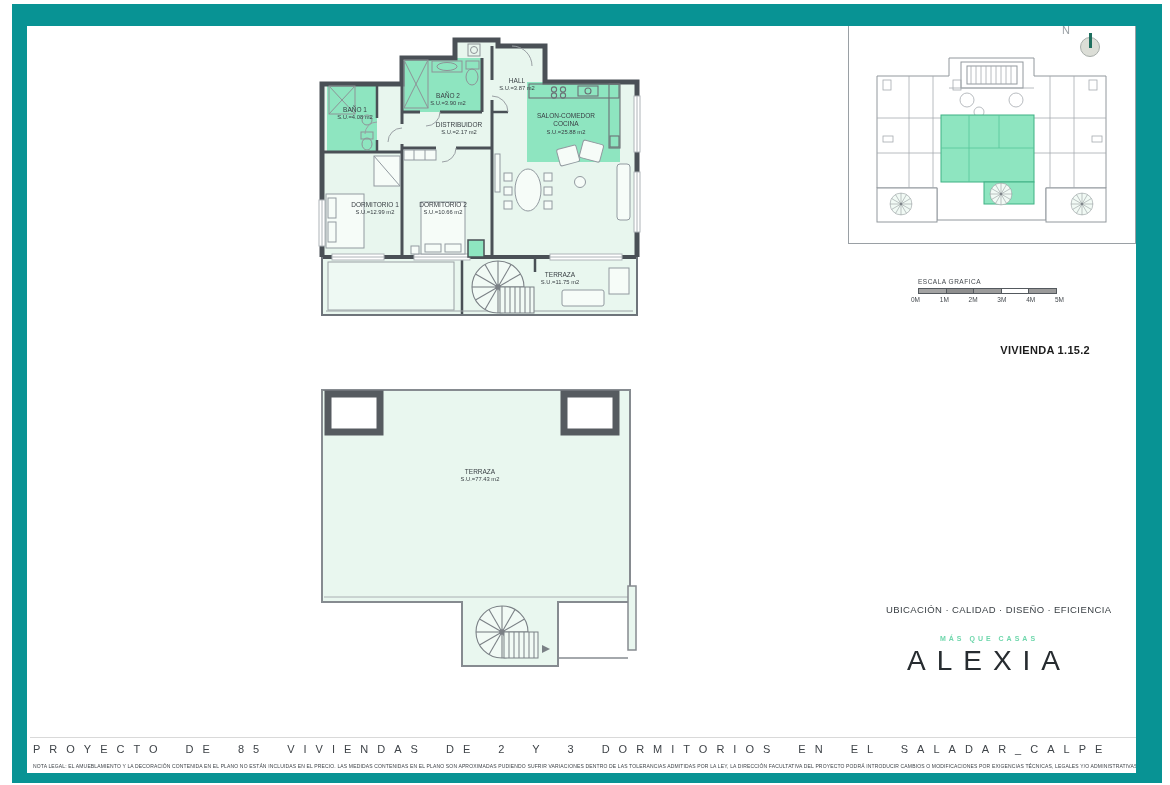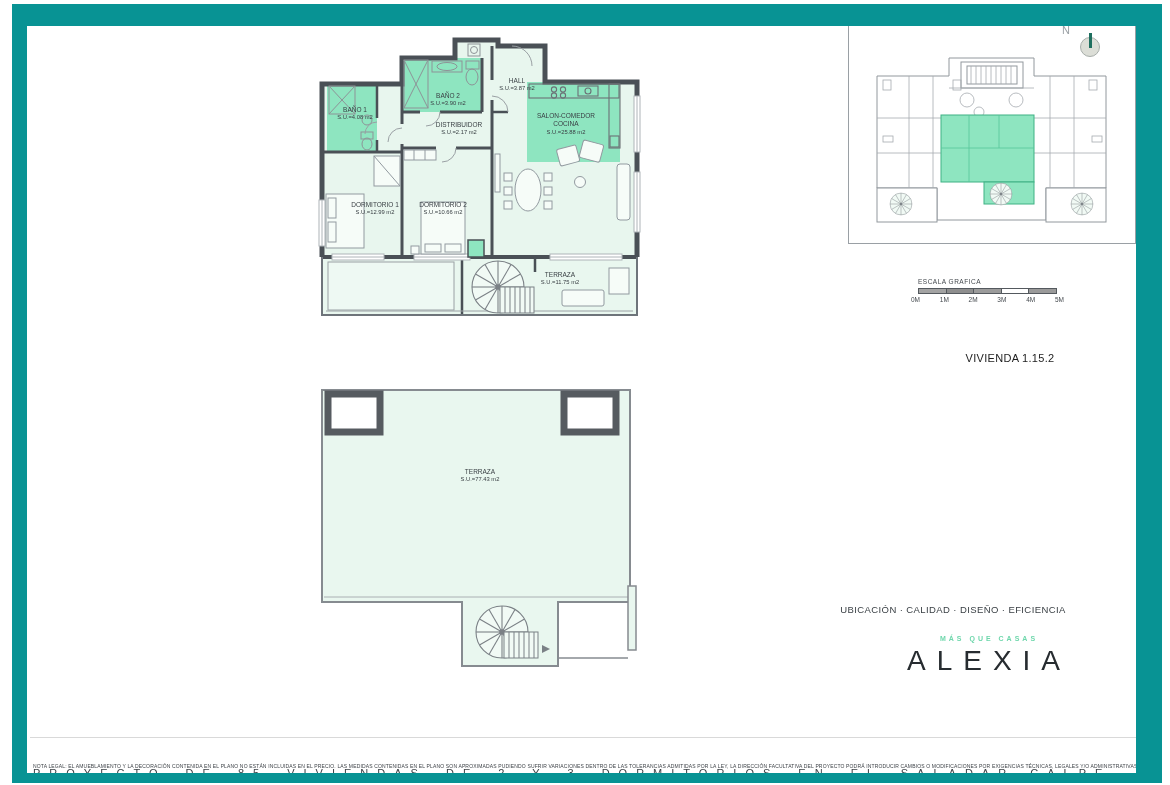--- a/index.html
+++ b/index.html
@@ -43,35 +43,35 @@
 
   
   .scale-title{position:absolute;left:918px;top:278px;font-size:6.5px;letter-spacing:.5px;color:#43484d;}
   .scale-bar{position:absolute;left:918px;top:288px;width:139px;height:6px;display:flex;
     border:1px solid #54595e;box-sizing:border-box;}
   .scale-bar span{flex:1;height:100%;border-right:1px solid #54595e;}
   .scale-bar span:last-child{border-right:none;}
   .scale-labels{position:absolute;left:911px;top:296px;width:153px;display:flex;
     justify-content:space-between;font-size:6.5px;color:#43484d;}
 
-  .unit-title{position:absolute;left:930px;top:352px;width:160px;text-align:center;
-    font-size:11px;font-weight:normal;color:#1c1c1c;letter-spacing:.3px;}
-
-  
-  .brand-tagline{position:absolute;left:822px;top:604px;width:262px;text-align:center;
+  .unit-title{position:absolute;left:930px;top:344px;width:160px;text-align:right;
+    font-size:11px;font-weight:bold;color:#1c1c1c;letter-spacing:.3px;}
+
+  
+  .brand-tagline{position:absolute;left:886px;top:604px;width:262px;text-align:left;
     font-size:9.5px;color:#3a4045;letter-spacing:.4px;}
   .brand-slogan{position:absolute;left:858px;top:635px;width:262px;text-align:center;
     font-size:7px;color:#6fd7ac;letter-spacing:3px;font-weight:bold;}
   .brand-logo{position:absolute;left:852px;top:645px;width:274px;text-align:center;
     font-size:28px;color:#272c30;letter-spacing:11px;font-weight:300;}
 
   
   .footer-sep{position:absolute;left:30px;top:737px;width:1106px;height:0;border-top:1px solid #d9d9d9;}
   .project-title{position:absolute;left:33px;top:743px;width:1104px;white-space:nowrap;
-    overflow:hidden;font-size:11px;letter-spacing:9px;word-spacing:7px;color:#3e4348;margin-top:24px;}
+    overflow:hidden;font-size:11px;letter-spacing:9px;word-spacing:7px;color:#3e4348;}
   .legal-note{position:absolute;left:33px;top:763px;width:1104px;white-space:nowrap;overflow:hidden;
     font-size:5px;color:#3d4247;letter-spacing:.15px;}
 </style>
 </head>
 <body>
 
 <svg width="0" height="0" style="position:absolute">
   <defs>
     <g id="spiral-stair" fill="#f1faf5" stroke="#7b8186" stroke-width="1.1">
       <circle cx="0" cy="0" r="26"></circle>

